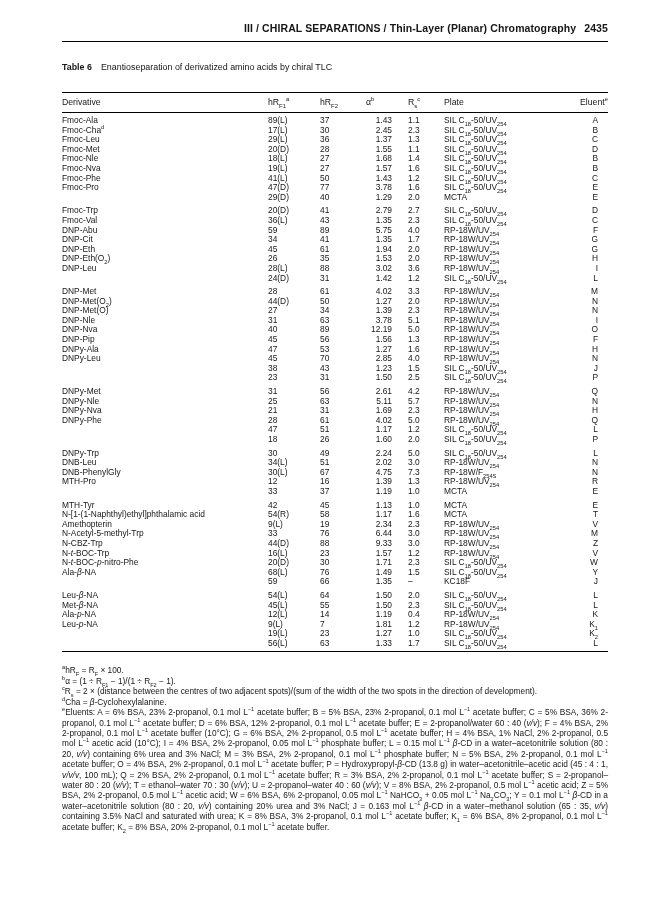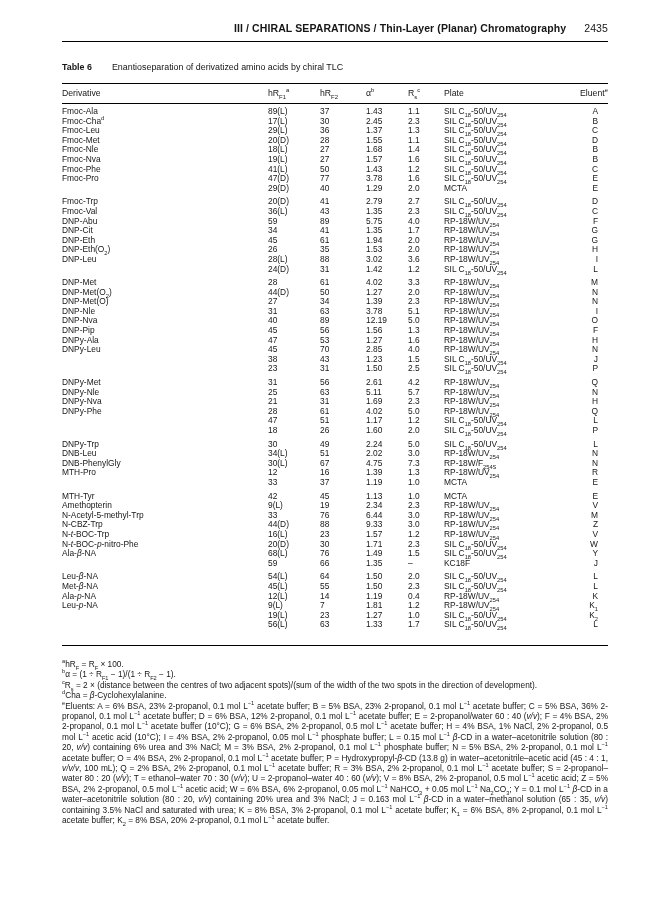--- a/index.html
+++ b/index.html
@@ -5,47 +5,47 @@
   *{box-sizing:border-box}
   html,body{margin:0;padding:0}
   body{
     width:668px;height:900px;background:#ffffff;
     font-family:"Liberation Sans","DejaVu Sans",sans-serif;
     color:#161616;
   }
   .page{width:668px;height:900px;padding:22px 60px 18px 62px;position:relative;background:#fff}
 
   .running-head{
-    display:flex;justify-content:flex-end;align-items:flex-end;gap:18px;
+    display:flex;justify-content:flex-end;align-items:flex-end;gap:8px;
     font-size:10.5px;font-weight:bold;letter-spacing:.1px;white-space:nowrap;
   }
-  .running-head .pagenum{font-weight:normal}
+  .running-head .pagenum{font-weight:bold}
   .rule{border-top:1.2px solid #000;margin-top:7px}
 
   .caption{margin-top:20px;font-size:8.9px}
-  .caption b{font-weight:bold;margin-right:20px}
+  .caption b{font-weight:bold;margin-right:9px}
 
   table{
-    width:546px;border-collapse:collapse;table-layout:fixed;margin-top:11px;
+    width:546px;border-collapse:collapse;table-layout:fixed;margin-top:20px;
     font-size:8.4px;border-top:1px solid #000;border-bottom:1px solid #000;
   }
   thead th{
     font-weight:normal;text-align:left;font-size:8.7px;
     padding:4px 0 5px 0;border-bottom:1px solid #000;white-space:nowrap;
   }
   tbody td{
     padding:0;line-height:9.6px;height:9.6px;white-space:nowrap;
     font-size:8.4px;vertical-align:baseline;
   }
   tbody tr:first-child td{padding-top:3px}
-  tbody tr:last-child td{padding-bottom:15px}
+  tbody tr:last-child td{padding-bottom:3px}
   tr.spacer td{height:4px;line-height:4px;padding:0}
 
   .c0{width:206px}.c1{width:52px}.c2{width:46px}.c3{width:42px}.c4{width:36px}.c5{width:124px}.c6{width:40px}
-  td.c3{padding-right:16px}
+  td.c3{text-align:right;padding-right:16px}
   th.c6{text-align:right}
   td.c6{text-align:right;padding-right:10px}
 
   sub,sup{font-size:.68em;line-height:0}
   i{font-style:italic}
 
   .footnotes{margin-top:13px;width:546px;font-size:8.3px;line-height:10.4px}
   .footnotes p{margin:0;text-align:justify}
 </style>
 </head>
@@ -445,20 +445,29 @@
         <tr>
           <td class="c0">MTH-Tyr</td>
           <td class="c1">42</td>
           <td class="c2">45</td>
           <td class="c3">1.13</td>
           <td class="c4">1.0</td>
           <td class="c5">MCTA</td>
           <td class="c6">E</td>
         </tr>
         <tr>
+          <td class="c0">N-[1-(1-Naphthyl)ethyl]phthalamic acid</td>
+          <td class="c1">54(R)</td>
+          <td class="c2">58</td>
+          <td class="c3">1.17</td>
+          <td class="c4">1.6</td>
+          <td class="c5">MCTA</td>
+          <td class="c6">T</td>
+        </tr>
+        <tr>
           <td class="c0">Amethopterin</td>
           <td class="c1">9(L)</td>
           <td class="c2">19</td>
           <td class="c3">2.34</td>
           <td class="c4">2.3</td>
           <td class="c5">RP-18W/UV<sub>254</sub></td>
           <td class="c6">V</td>
         </tr>
         <tr>
           <td class="c0">N-Acetyl-5-methyl-Trp</td>

